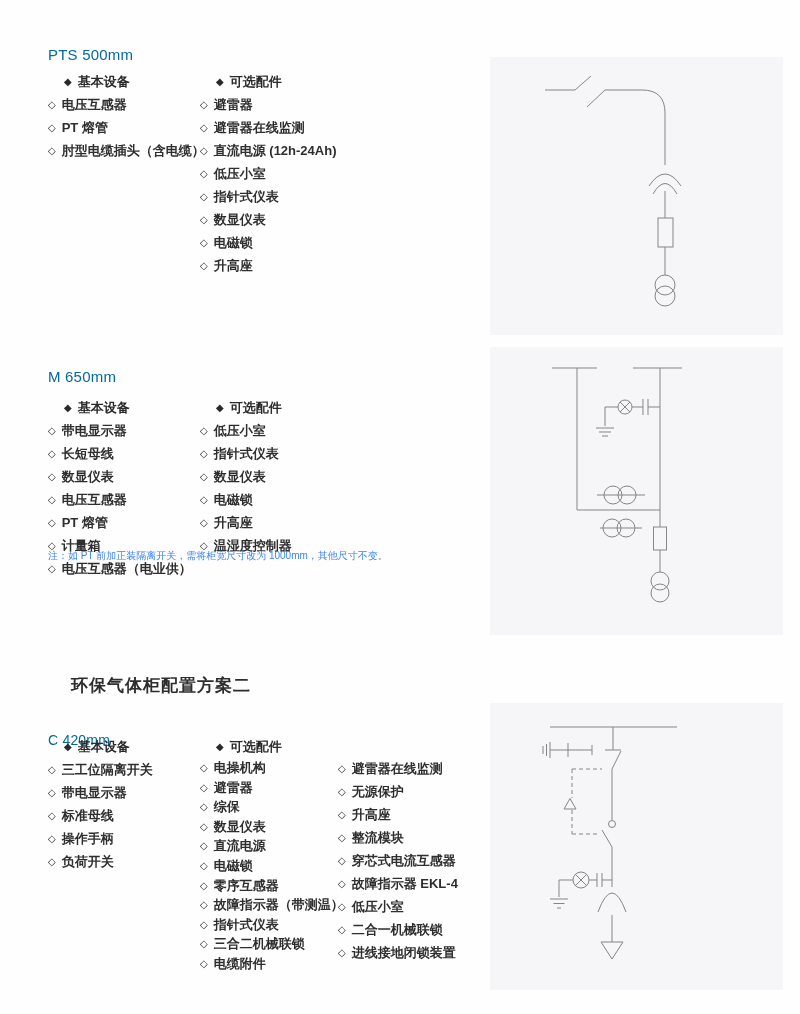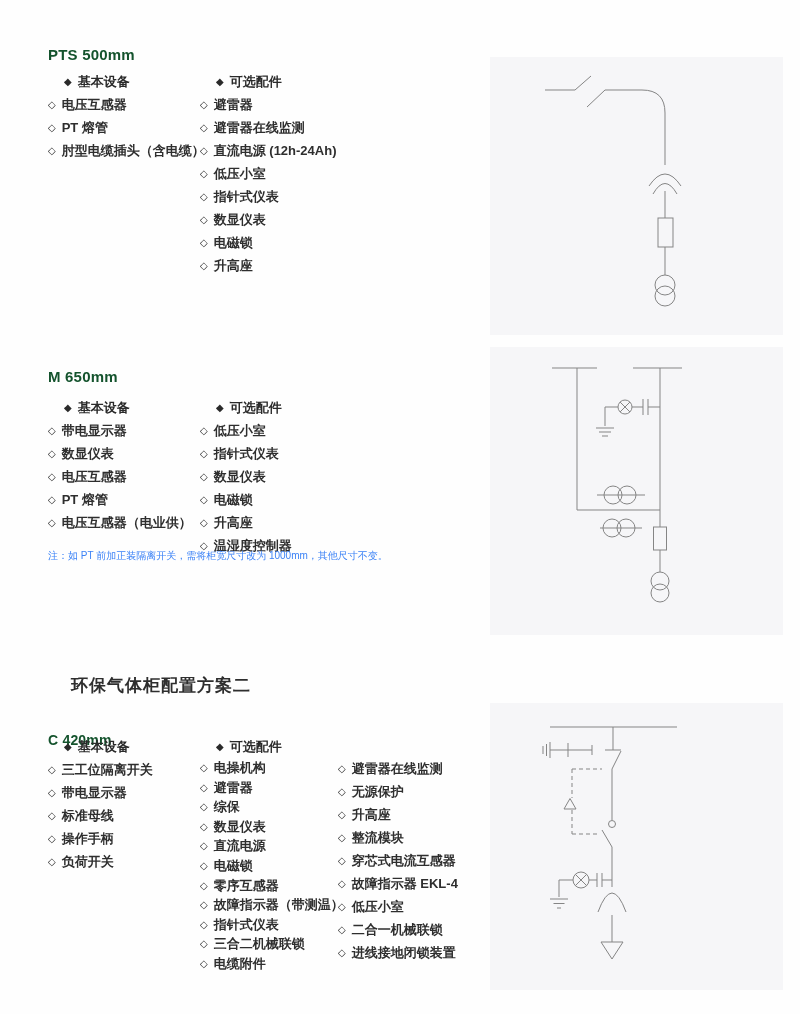--- a/index.html
+++ b/index.html
@@ -2,21 +2,21 @@
 <html><head>
 <meta charset="utf-8">
 <style>
   html,body{margin:0;padding:0;}
   body{
     width:800px;height:1014px;position:relative;background:#fefefe;
     font-family:"Liberation Sans","DejaVu Sans",sans-serif;
     color:#2e2e2e;overflow:hidden;
   }
   .abs{position:absolute;}
-  .model-title{font-size:15px;font-weight:bold;color:#14532d;letter-spacing:.2px;}
+  .model-title{font-size:15px;font-weight:normal;color:#0369a1;letter-spacing:.2px;}
   .col{font-size:13px;}
   .col .hdr{line-height:22px;white-space:nowrap;font-weight:bold;color:#2a2a2a;margin-left:16px;}
   .col ul{list-style:none;margin:0;padding:0;font-weight:bold;}
   .col li{line-height:22px;white-space:nowrap;}
   .col.tight li{line-height:18.6px;}
   .dia{font-size:10px;margin-right:6px;color:#2a2a2a;position:relative;top:-1px;}
   .note{font-size:10px;color:#3b82f6;white-space:nowrap;}
   .sec-heading{display:flex;align-items:flex-start;gap:8px;}
   .sec-heading .sq{width:15px;height:15px;background:linear-gradient(to bottom left,var(--blue) 50%,var(--red) 50%);}
   .sec-heading .txt{font-size:17px;font-weight:bold;color:var(--blue);letter-spacing:1px;}
@@ -67,23 +67,25 @@
     <circle cx="175" cy="239" r="10"></circle>
   </svg>
 </div>
 
 <div class="abs model-title" style="left:48px;top:368px;">M 650mm</div>
 
 <div class="abs col" style="left:48px;top:397px;">
   <div class="hdr"><span class="dia">◆</span><span>基本设备</span></div>
   <ul>
       <li><span class="dia">◇</span><span>带电显示器</span></li>
+      <li><span class="dia">◇</span><span>长短母线</span></li>
       <li><span class="dia">◇</span><span>数显仪表</span></li>
       <li><span class="dia">◇</span><span>电压互感器</span></li>
       <li><span class="dia">◇</span><span>PT 熔管</span></li>
+      <li><span class="dia">◇</span><span>计量箱</span></li>
       <li><span class="dia">◇</span><span>电压互感器（电业供）</span></li>
     </ul>
 </div>
 
 <div class="abs col" style="left:200px;top:397px;">
   <div class="hdr"><span class="dia">◆</span><span>可选配件</span></div>
   <ul>
       <li><span class="dia">◇</span><span>低压小室</span></li>
       <li><span class="dia">◇</span><span>指针式仪表</span></li>
       <li><span class="dia">◇</span><span>数显仪表</span></li>

